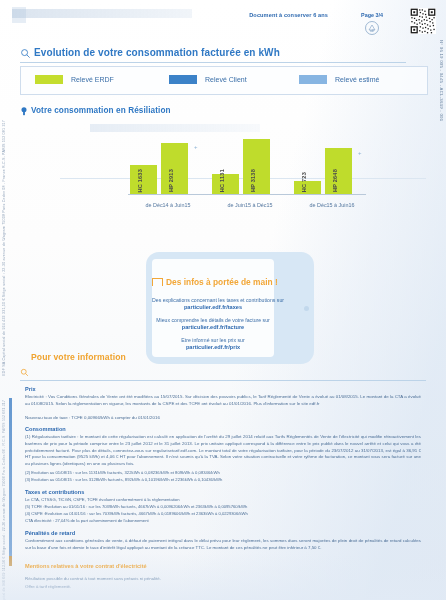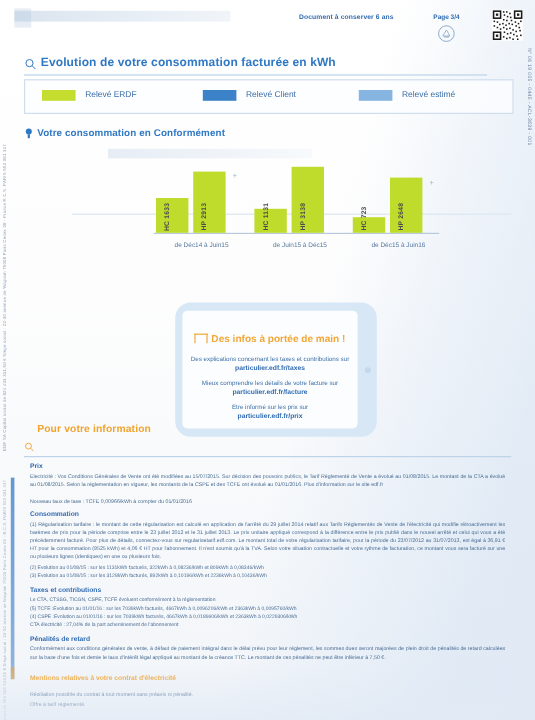--- a/index.html
+++ b/index.html
@@ -137,21 +137,21 @@
     position:absolute;font-size:6px;color:#8fb4d6;
   }
 
   
   .phone{
     position:absolute;left:146px;top:252px;width:168px;height:112px;
     background:#d7e7f5;
     border-radius:13px;
   }
   .phone-screen{
-    position:absolute;left:152px;top:259px;width:146px;height:98px;
+    position:absolute;left:152px;top:259px;width:122px;height:98px;
     background:#fbfdfe;border-radius:4px;
   }
   .phone-btn{
     position:absolute;right:5px;top:54px;width:5px;height:5px;
     border-radius:50%;background:#c2d8ec;
   }
   .info-title{
     position:absolute;left:0;right:0;top:18px;text-align:center;
     font-size:8.4px;font-weight:bold;color:#f2a738;white-space:nowrap;
   }
@@ -286,21 +286,21 @@
     <div class="leg-item" style="left:278px;">
       <span class="leg-sw" style="background:#87b5e2;"></span>
       <span class="leg-lb">Relevé estimé</span>
     </div>
   </div>
 
   <svg class="ico" style="left:20px;top:106px;width:8px;height:11px;" viewBox="0 0 16 24">
     <circle cx="8" cy="8" r="5.5" fill="#2f78c4"></circle>
     <rect x="6" y="13" width="4" height="7" fill="#2f78c4"></rect>
   </svg>
-  <div class="sec-title" style="left:31px;top:106px;font-size:8.2px;">Votre consommation en Conformément</div>
+  <div class="sec-title" style="left:31px;top:106px;font-size:8.2px;">Votre consommation en Résiliation</div>
 
   <div class="chart-wrap">
     <div class="chart-ghost"></div>
     <div class="grid-line" style="top:58px;"></div>
     <div class="axis-line"></div>
 
     <div class="plot">
 
       <div class="grp" style="left:2px;width:76px;">
         <div class="bar" style="left:0px;height:29px;">

